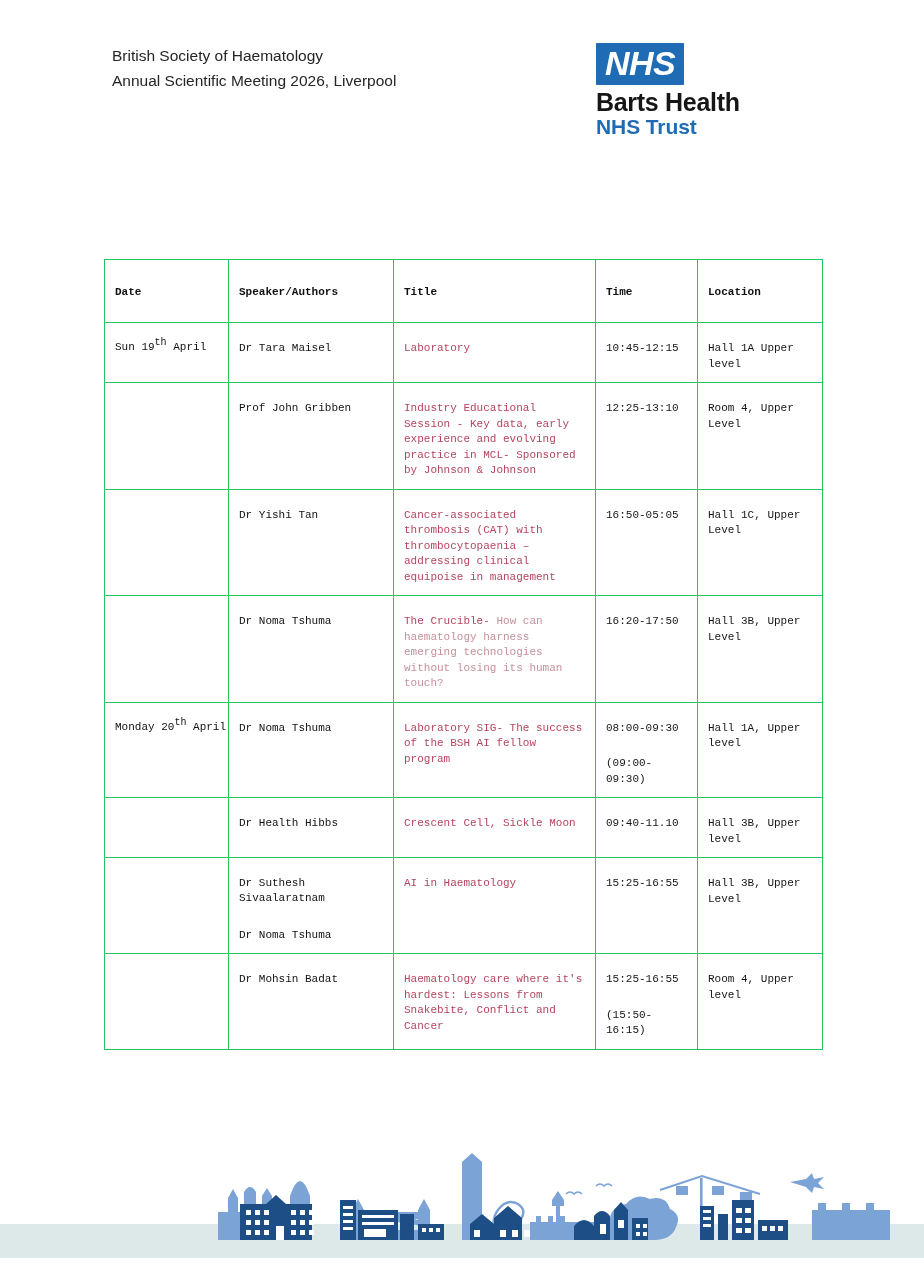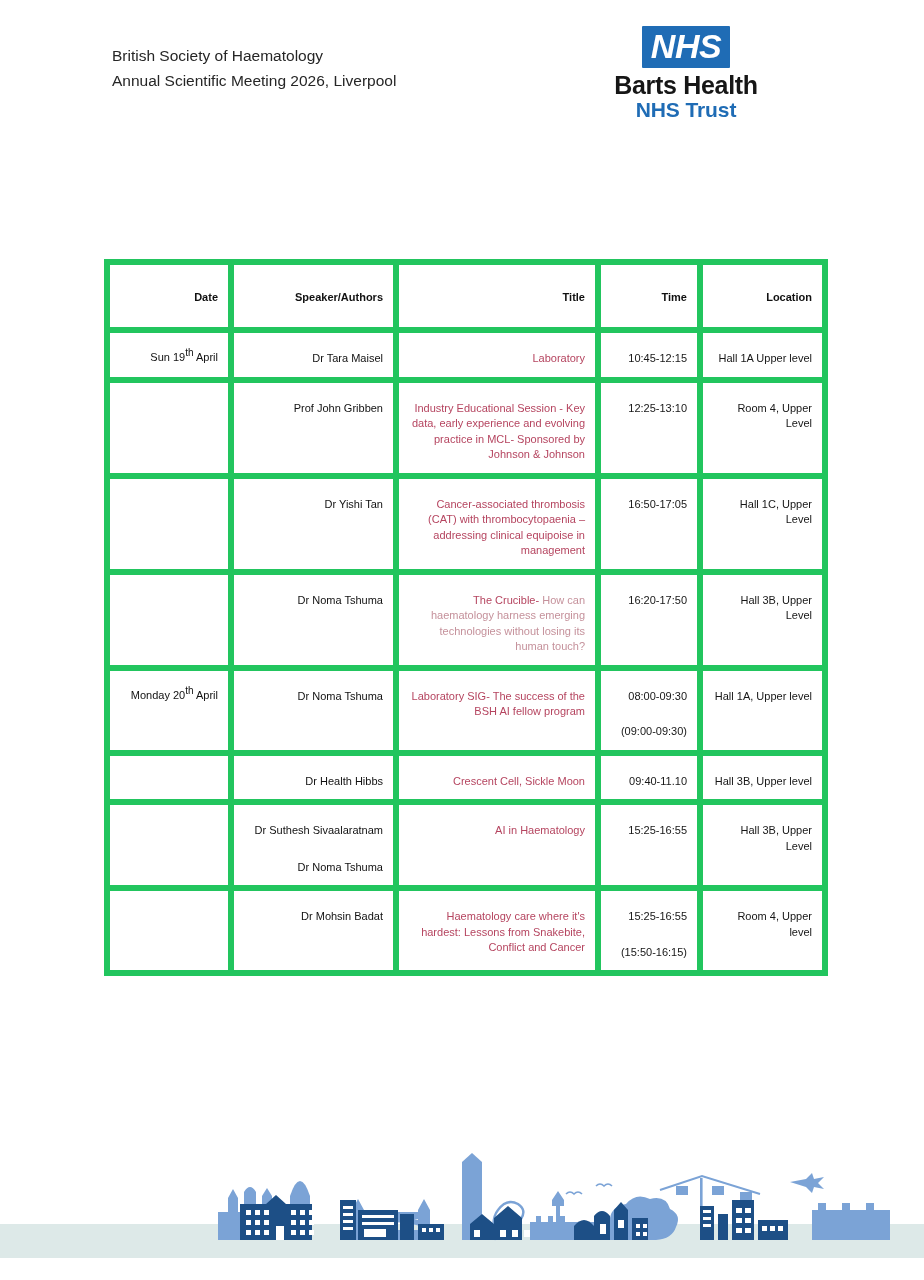--- a/index.html
+++ b/index.html
@@ -43,23 +43,23 @@
     font-size: 15.5px;
     line-height: 25px;
     color: #262626;
     white-space: nowrap;
   }
 
   
   .nhs-logo {
     position: absolute;
     right: 44px;
-    top: 26px;
+    top: 43px;
     width: 180px;
-    text-align: center;
+    text-align: left;
   }
   .nhs-box {
     display: inline-block;
     background: #1f6cb5;
     color: #ffffff;
     font-family: "Liberation Sans", sans-serif;
     font-weight: bold;
     font-style: italic;
     font-size: 34px;
     line-height: 38px;
@@ -90,25 +90,26 @@
   .schedule-table {
     position: absolute;
     left: 104px;
     top: 259px;
     width: 718px;
     border-collapse: collapse;
     table-layout: fixed;
     font-size: 11px;
   }
   .schedule-table td, .schedule-table th {
-    border: 6px solid #22c55e;
+    border: 1px solid #22c55e;
     vertical-align: top;
     padding: 18px 10px 10px 10px;
-    text-align: right;
+    text-align: left;
     font-weight: normal;
+    font-family: Liberation Mono, monospace;
   }
   .col-date    { width: 124px; }
   .col-speaker { width: 165px; }
   .col-title   { width: 202px; }
   .col-time    { width: 102px; }
   .col-loc     { width: 125px; }
 
   .schedule-table thead td {
     padding-top: 26px;
     padding-bottom: 24px;
@@ -231,21 +232,21 @@
         <td class="cell-date"></td>
         <td class="cell-speaker"><span>Prof John Gribben</span></td>
         <td class="cell-title"><span class="lead">Industry Educational Session - Key data, early experience and evolving practice in MCL- Sponsored by Johnson &amp; Johnson</span></td>
         <td class="cell-time"><span>12:25-13:10</span></td>
         <td class="cell-loc">Room 4, Upper Level</td>
       </tr>
       <tr>
         <td class="cell-date"></td>
         <td class="cell-speaker"><span>Dr Yishi Tan</span></td>
         <td class="cell-title"><span class="lead">Cancer-associated thrombosis (CAT) with thrombocytopaenia – addressing clinical equipoise in management</span></td>
-        <td class="cell-time"><span>16:50-17:05</span></td>
+        <td class="cell-time"><span>16:50-05:05</span></td>
         <td class="cell-loc">Hall 1C, Upper Level</td>
       </tr>
       <tr>
         <td class="cell-date"></td>
         <td class="cell-speaker"><span>Dr Noma Tshuma</span></td>
         <td class="cell-title muted-rest"><span class="lead">The Crucible-</span><span class="rest"> How can haematology harness emerging technologies without losing its human touch?</span></td>
         <td class="cell-time"><span>16:20-17:50</span></td>
         <td class="cell-loc">Hall 3B, Upper Level</td>
       </tr>
       <tr>

